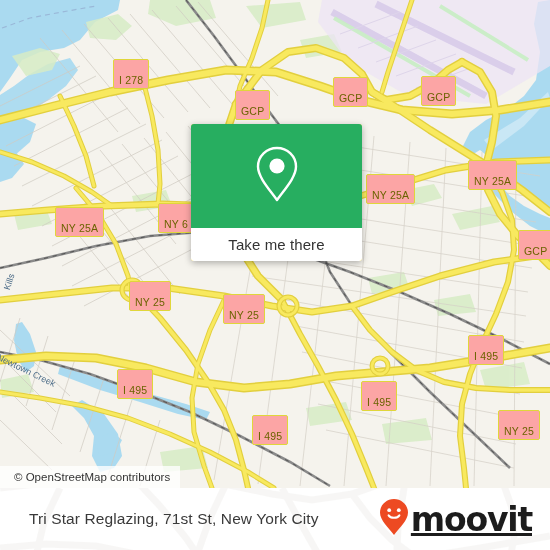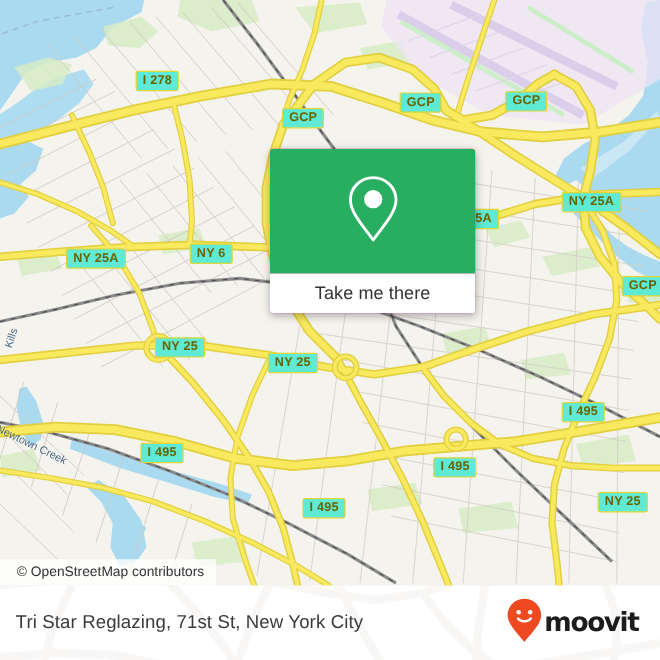--- a/index.html
+++ b/index.html
@@ -14,28 +14,28 @@
   .map{
     position:absolute;left:0;top:0;width:550px;height:488px;overflow:hidden;
     background:#f2efe9;
   }
   .map-canvas{position:absolute;left:0;top:0;width:550px;height:488px;}
   .map-canvas svg{display:block;}
 
   
   .shield{
     position:absolute;
-    background:#5eead4;
+    background:#fca5a5;
     border:1.5px solid #e0d63a;
     border-radius:2px;
     color:#6b6300;
     font-size:10.5px;
-    font-weight:bold;
+    font-weight:normal;
     letter-spacing:.2px;
-    padding:1px 5px 2px 5px;
+    padding:14px 5px 2px 5px;
     line-height:12px;
     white-space:nowrap;
     font-family:"Liberation Sans","DejaVu Sans",sans-serif;
     box-sizing:border-box;
   }
 
   
   .waterlabel{
     position:absolute;
     color:#4a6a86;
@@ -55,22 +55,21 @@
     height:22px;
     padding:0 10px 0 14px;
     white-space:nowrap;
   }
 
   
   .card{
     position:absolute;left:191px;top:124px;width:171px;height:137px;
     border-radius:3px;overflow:hidden;
     box-shadow:0 2px 7px rgba(0,0,0,.30);
-    background:#ec4899;
-    margin-left:34px;
+    background:#fde047;
   }
   .card-top{
     height:104px;background:#27ae60;
     display:flex;align-items:center;justify-content:center;
   }
   .card-bottom{
     height:33px;background:#fff;
     display:flex;align-items:center;justify-content:center;
   }
   .card-bottom span{
@@ -79,29 +78,29 @@
 
   
   .footer{
     position:absolute;left:0;top:488px;width:550px;height:62px;
     background:#fff;overflow:hidden;
   }
   .footer-ghost{position:absolute;left:0;top:-300px;width:550px;height:400px;opacity:.10;}
   .footer-inner{
     position:relative;width:100%;height:100%;
     display:flex;align-items:center;justify-content:space-between;
-    padding:0 18px 0 13px;box-sizing:border-box;gap:34px;
+    padding:0 18px 0 29px;box-sizing:border-box;gap:34px;
   }
   .footer-title{
     color:#3a3a3a;font-size:15.5px;letter-spacing:.1px;white-space:nowrap;
   }
   .brand{display:flex;align-items:center;gap:2px;}
   .brand-word{
-    color:#1c1c1c;font-size:22px;font-weight:bold;letter-spacing:-1.2px;
-    line-height:31px;font-family:"DejaVu Sans","Liberation Sans",sans-serif;
+    color:#1c1c1c;font-size:33px;font-weight:bold;letter-spacing:-1.2px;
+    line-height:31px;font-family:"DejaVu Sans","Liberation Sans",sans-serif;text-decoration:underline;
   }
 </style>
 </head>
 <body>
 
 <div class="app">
 
   <div class="map">
 
     <div class="map-canvas">

